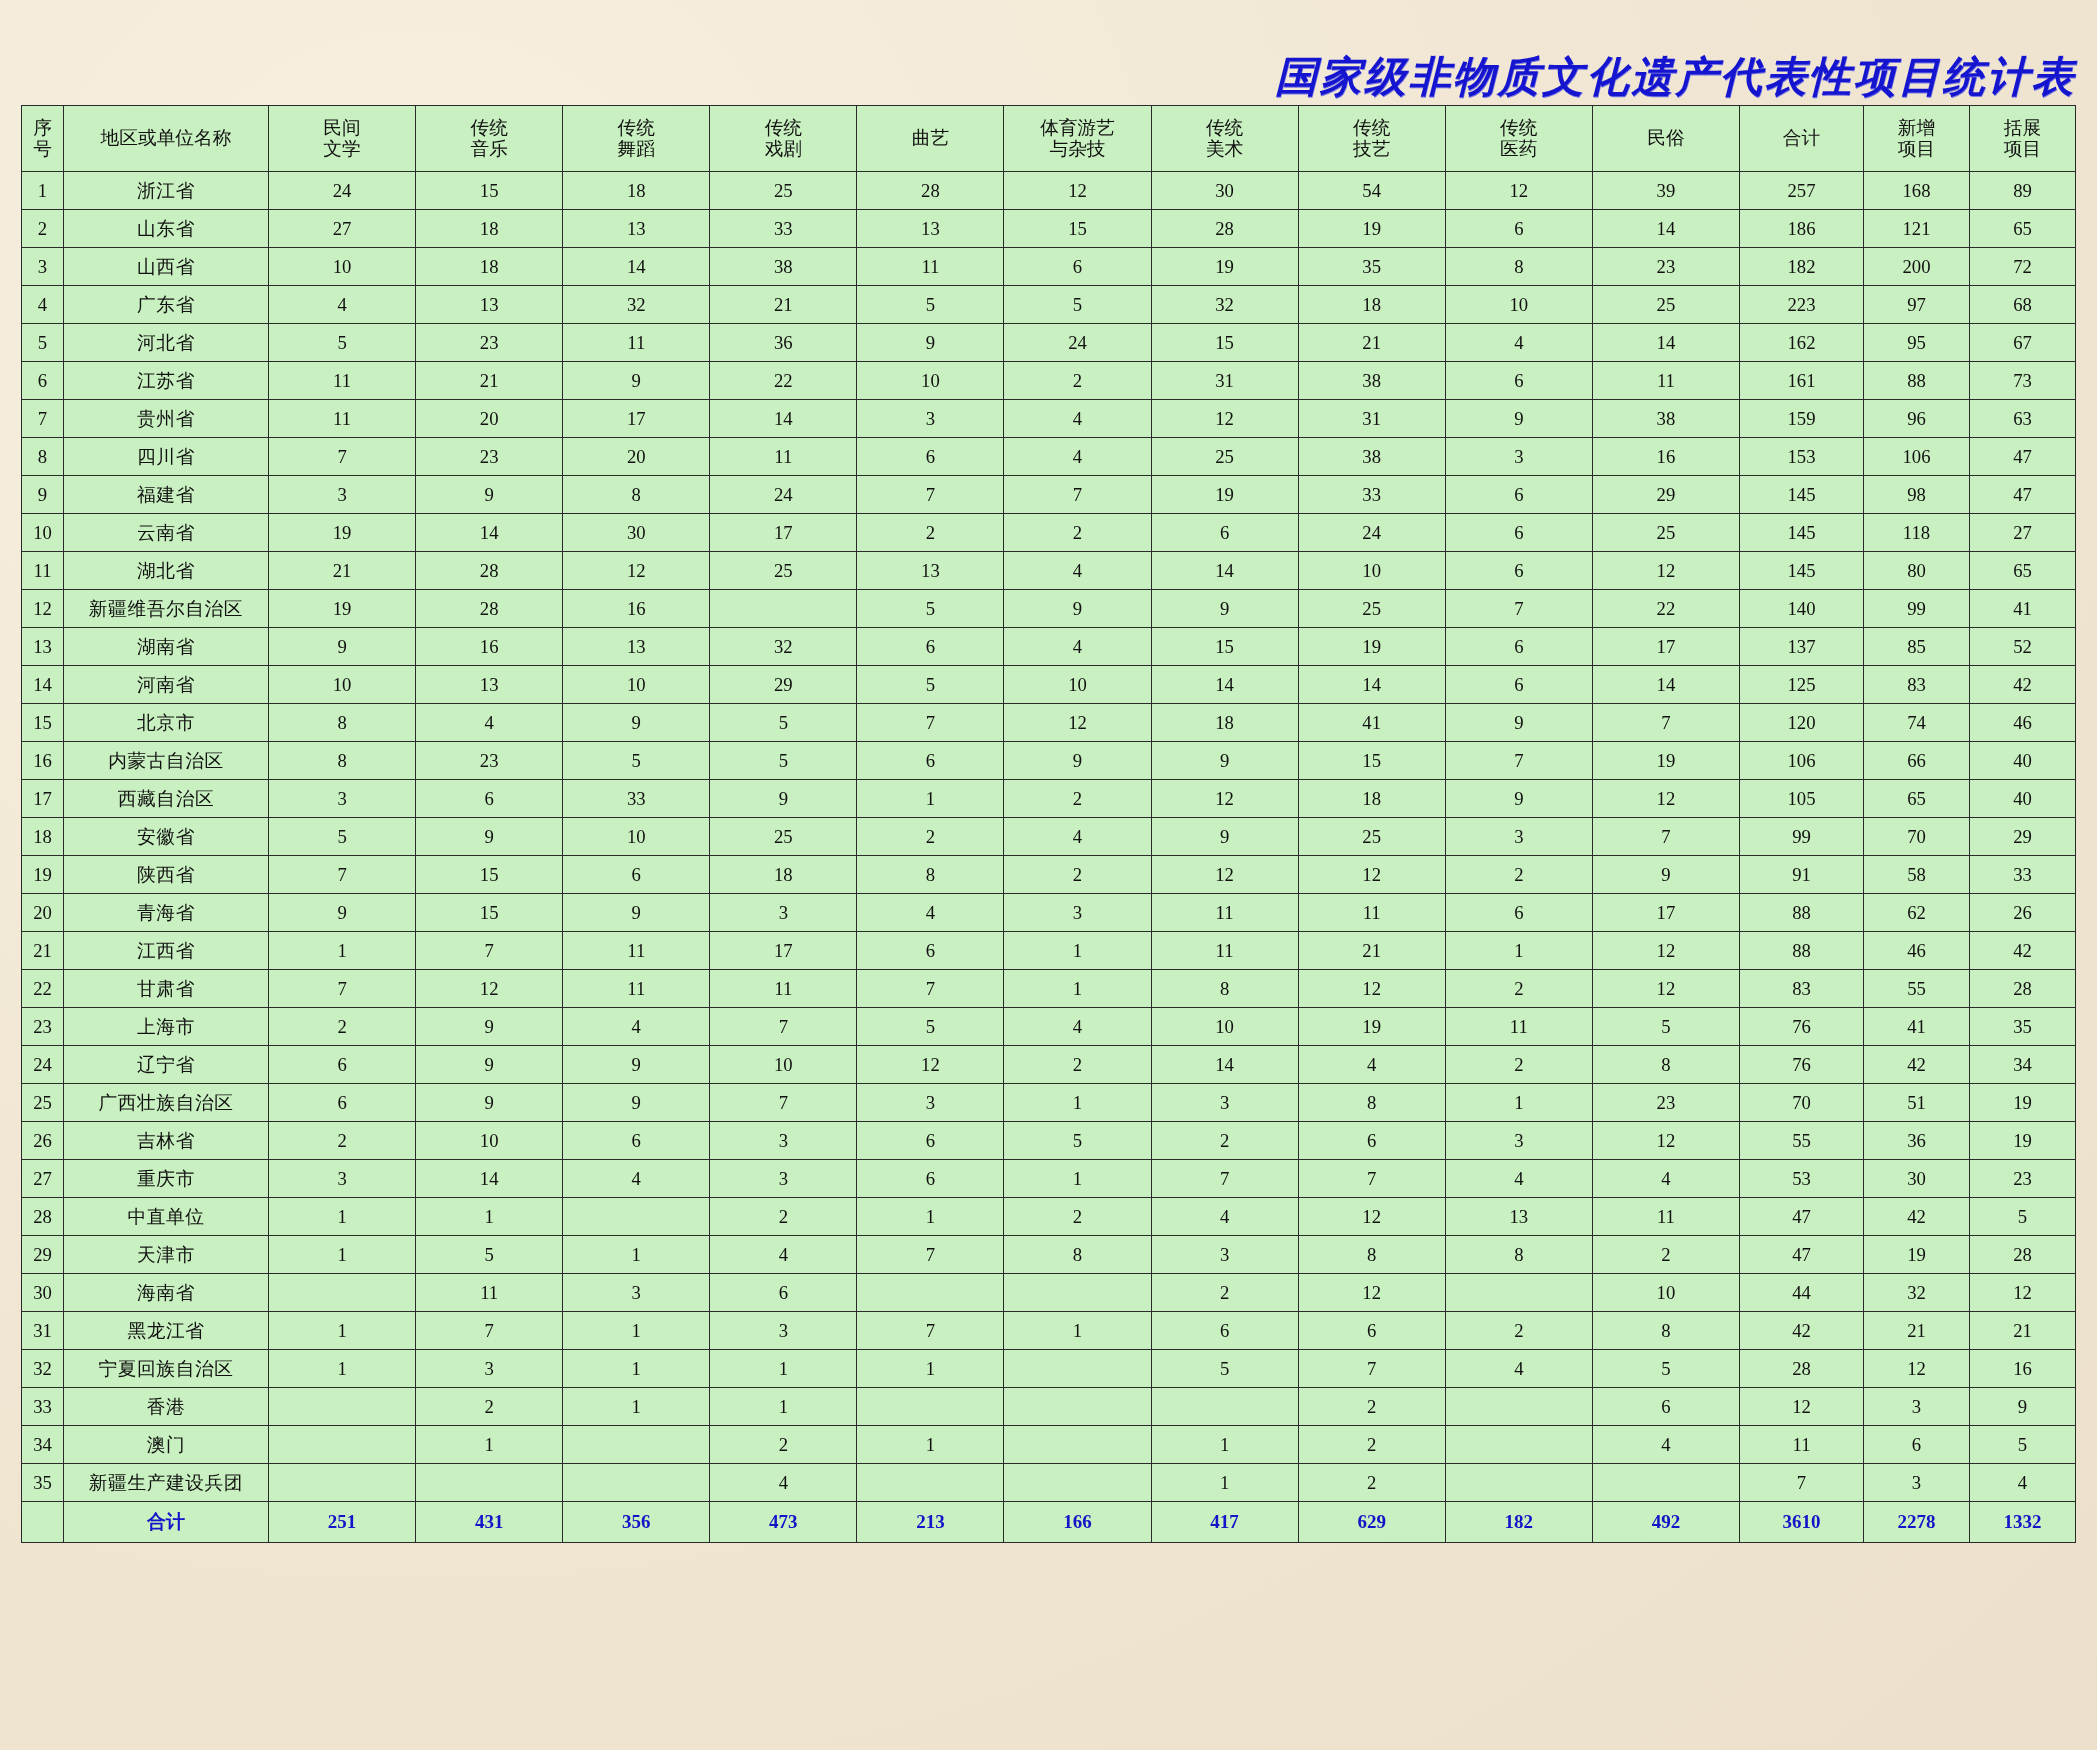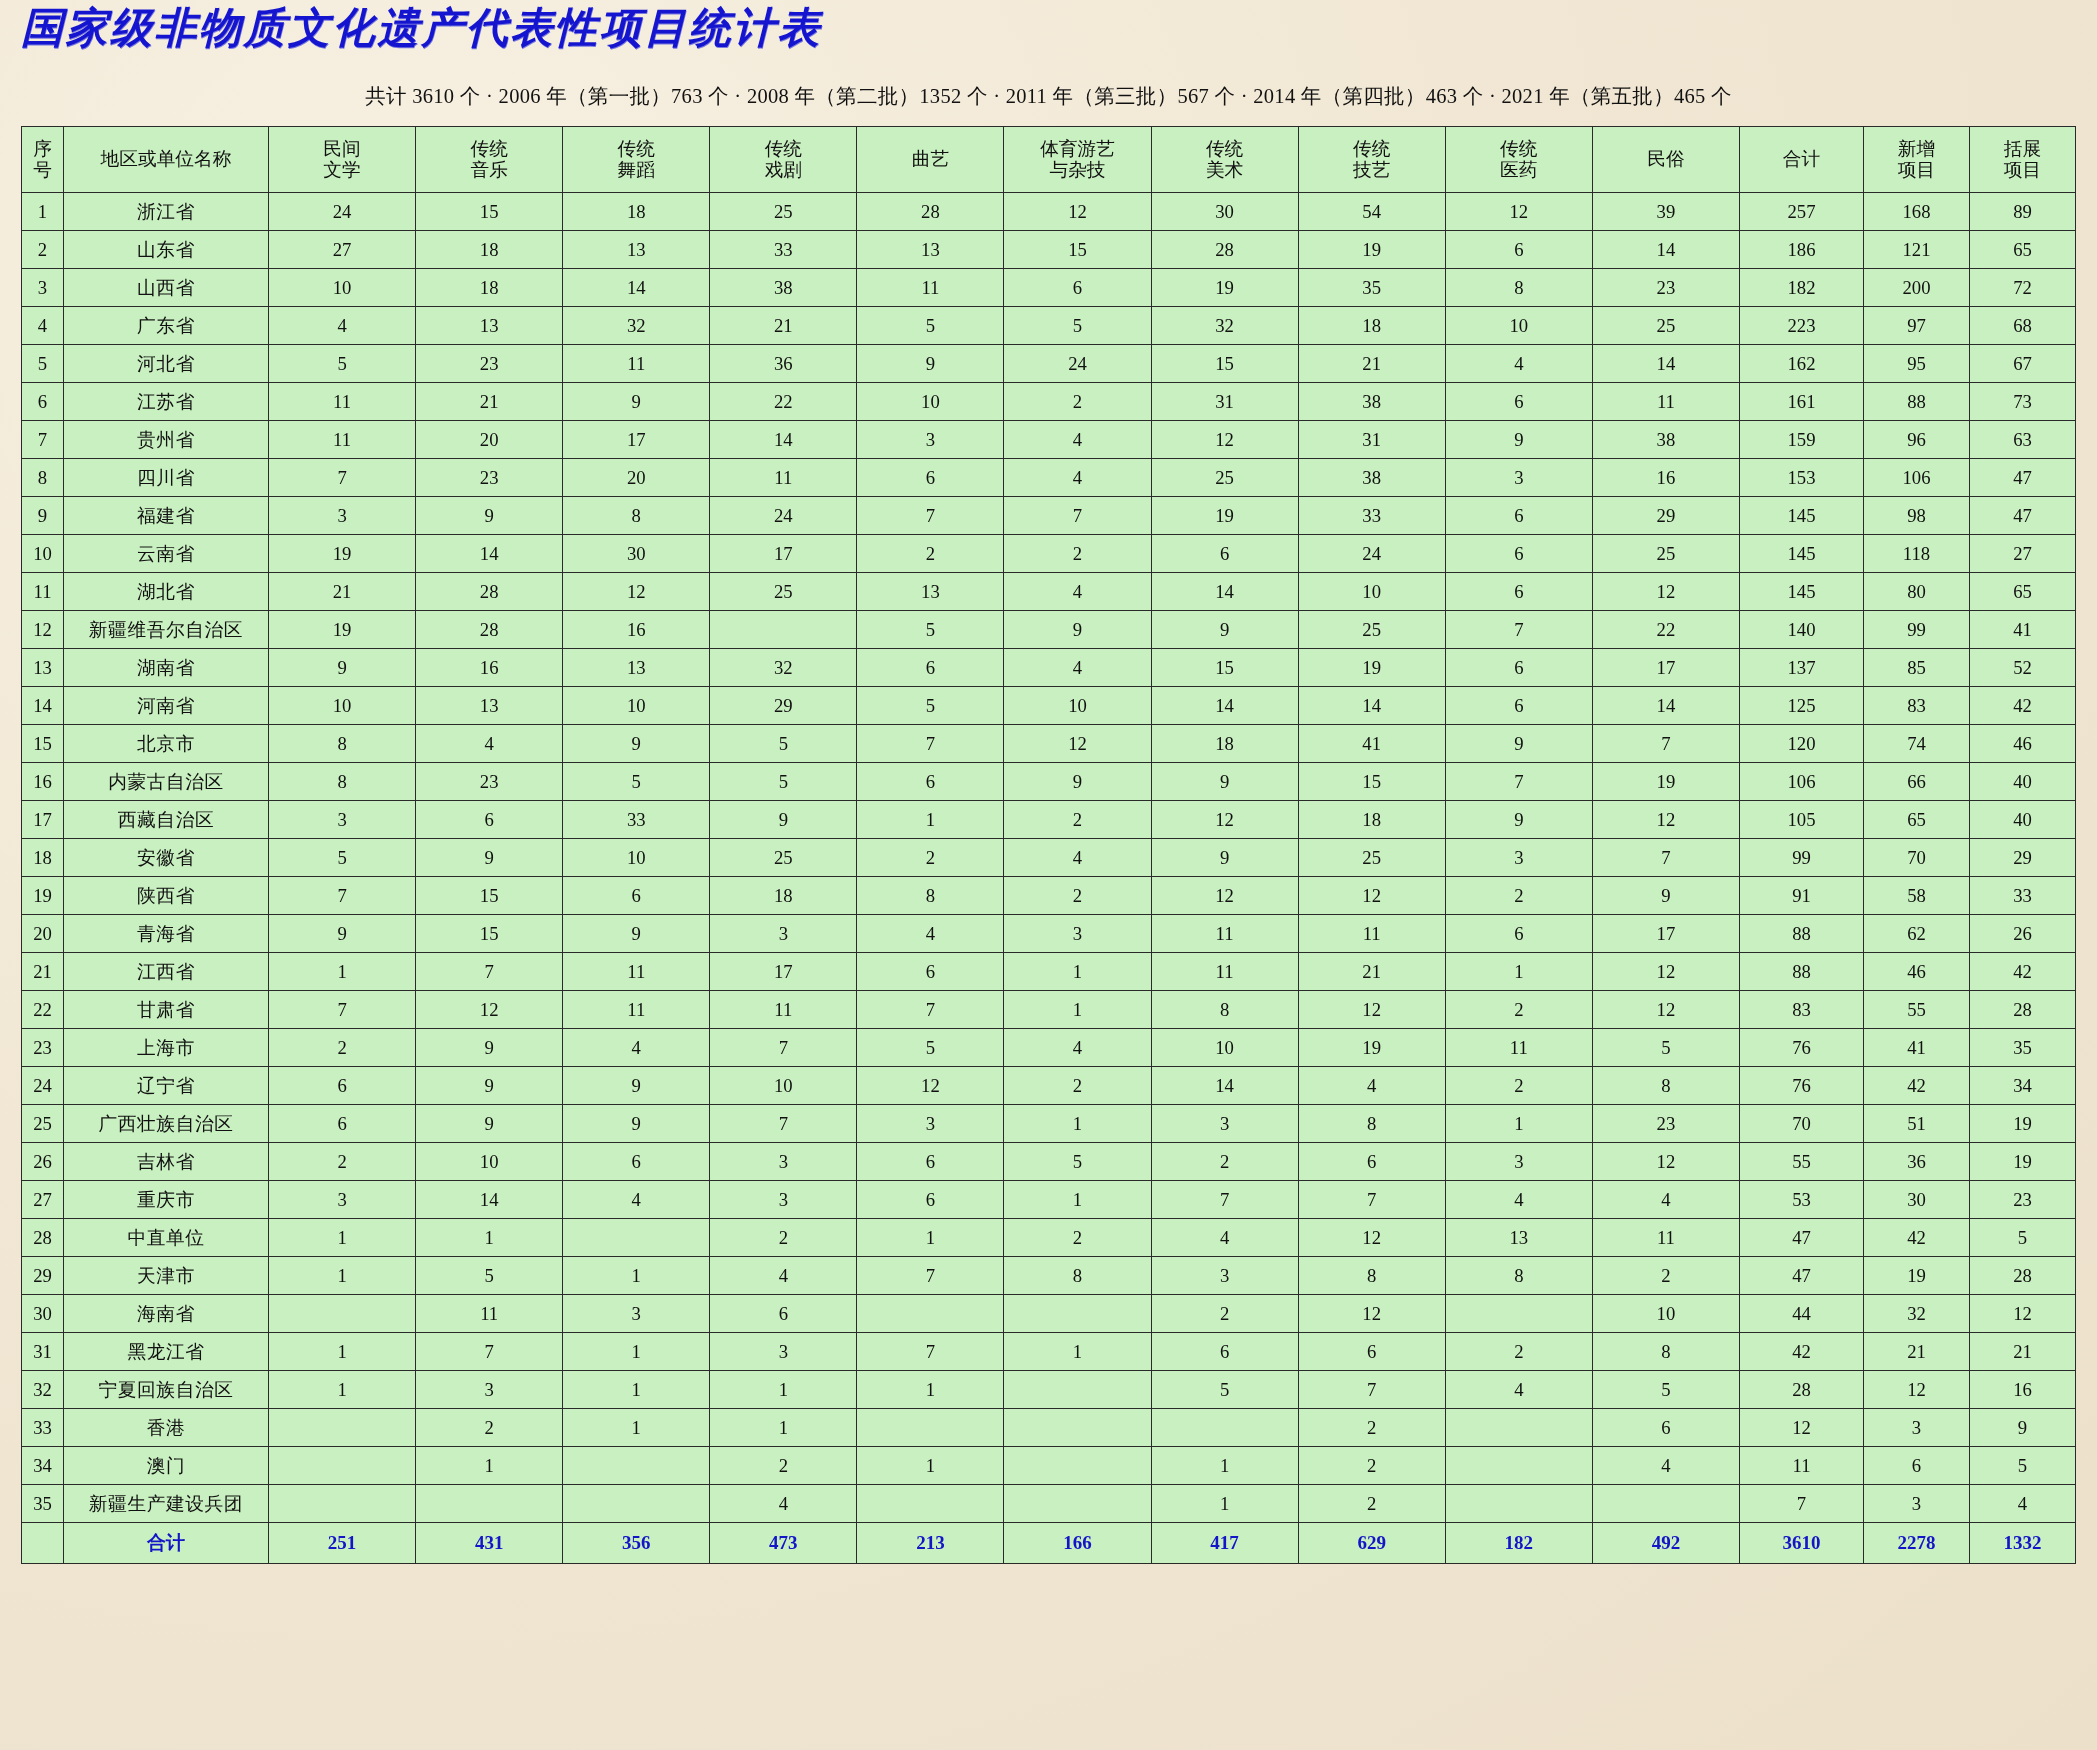--- a/index.html
+++ b/index.html
@@ -16,26 +16,27 @@
   .page {
     position: relative;
     width: 2097px;
     height: 1750px;
     background:
       radial-gradient(ellipse at 20% 15%, #f7f0e1 0%, #f1e7d4 45%, #ece0ca 100%);
     box-sizing: border-box;
     padding: 0 21px;
   }
   .title {
-    text-align: left;
+    text-align: right;
     color: #1515d0;
     font-family: Liberation Serif, serif;
     font-weight: bold;
     font-size: 42px;
     letter-spacing: 2.5px;
+    padding-top: 49px;
     text-shadow: 0.6px 0.6px 0 #7b7be0;
     font-style: italic;
   }
   .subtitle {
     text-align: center;
     color: #111;
     font-size: 20.5px;
     margin-top: 26px;
     margin-bottom: 16px;
     letter-spacing: 0.3px;
@@ -82,21 +83,20 @@
   }
   .name-cell { letter-spacing: 0.6px; }
   .hdr-two-line { line-height: 1.1; }
 </style>
 </head>
 <body>
 
 <div class="page">
 
   <div class="title">国家级非物质文化遗产代表性项目统计表</div>
-  <div class="subtitle">共计 3610 个 · 2006 年（第一批）763 个 · 2008 年（第二批）1352 个 · 2011 年（第三批）567 个 · 2014 年（第四批）463 个 · 2021 年（第五批）465 个</div>
 
   <table class="stats">
     <colgroup>
       <col class="col-seq">
       <col class="col-name">
       <col class="col-num">
         <col class="col-num">
         <col class="col-num">
         <col class="col-num">
       <col class="col-num">

